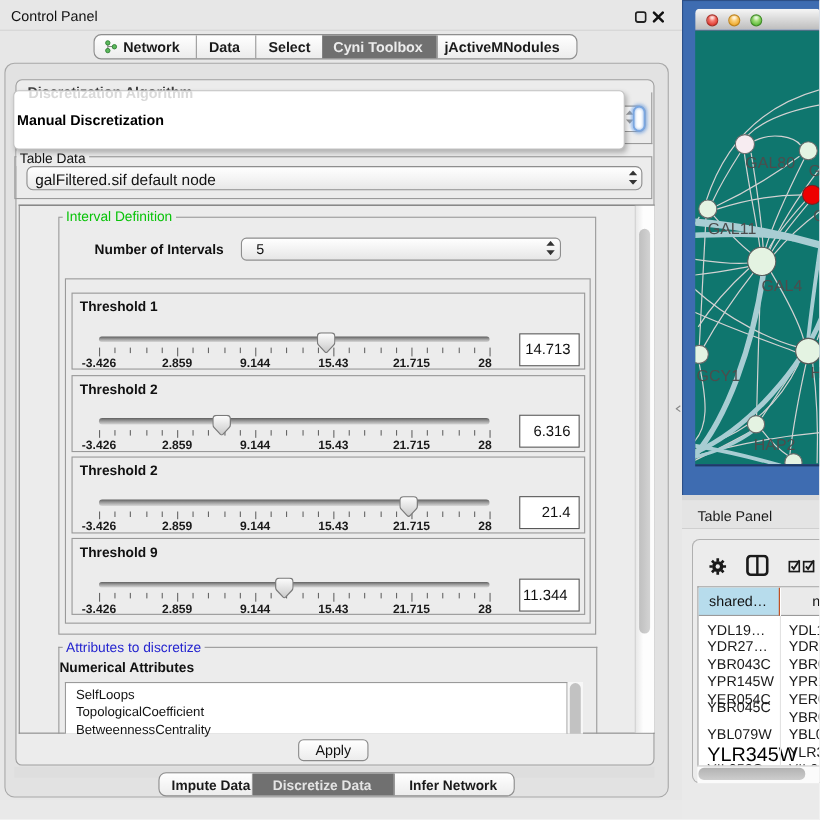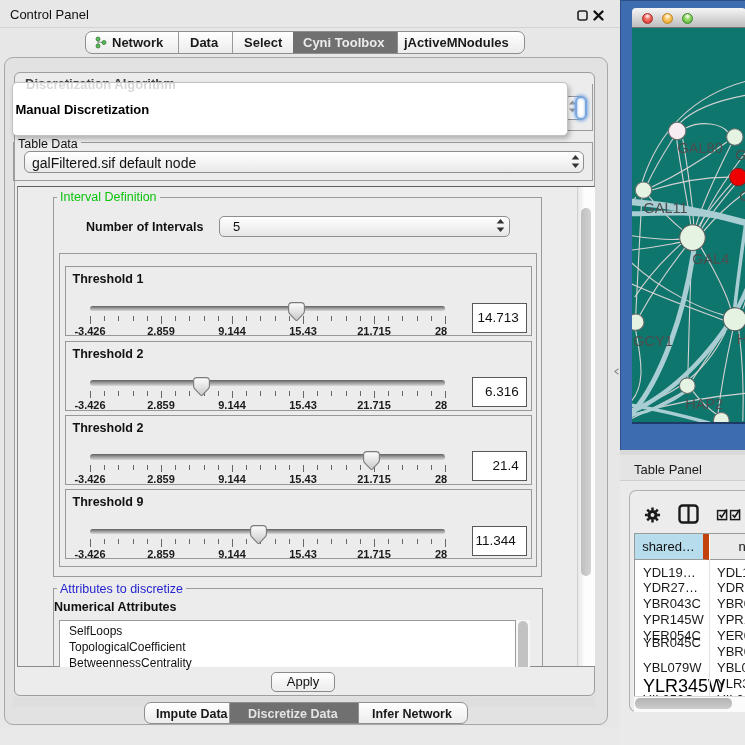--- a/index.html
+++ b/index.html
@@ -358,21 +358,21 @@
     </svg>
 <svg class="abs" style="left:715.5px;top:507.5px;overflow:visible" width="12" height="12" viewBox="0 0 12 12">
       <rect x="1.6" y="2.6" width="9" height="9" fill="none" stroke="#1a1a1a" stroke-width="1.5"></rect>
       <path d="M3.6,6.8 L5.6,9.2 L10.8,1.4" fill="none" stroke="#1a1a1a" stroke-width="1.7"></path>
     </svg>
 <svg class="abs" style="left:728.7px;top:507.5px;overflow:visible" width="12" height="12" viewBox="0 0 12 12">
       <rect x="1.6" y="2.6" width="9" height="9" fill="none" stroke="#1a1a1a" stroke-width="1.5"></rect>
       <path d="M3.6,6.8 L5.6,9.2 L10.8,1.4" fill="none" stroke="#1a1a1a" stroke-width="1.7"></path>
     </svg>
 <div class="abs" style="left:633.5px;top:533px;width:111.5px;height:163.5px;background:#fff;border:1px solid #9a9a9a;border-right:none;overflow:hidden">
-<div style="position:absolute;left:0;top:0;width:74px;height:26px;background:#b7dcec;border-right:6px solid #c2410c;border-bottom:1px solid #9a9a9a;text-align:center;font-size:13px;color:#111;line-height:26px">shared…</div>
+<div style="position:absolute;left:0;top:0;width:74px;height:26px;background:#b7dcec;border-right:1px solid #c2410c;border-bottom:1px solid #9a9a9a;text-align:center;font-size:13px;color:#111;line-height:26px">shared…</div>
 <div style="position:absolute;left:75px;top:0;width:37px;height:26px;background:#eaeaea;border-bottom:1px solid #9a9a9a;font-size:13px;color:#111;line-height:26px;padding-left:29px">n</div>
 <div style="position:absolute;left:8.5px;top:30.5px;font-size:13px;color:#1a1a1a;white-space:nowrap">YDL19…</div>
 <div style="position:absolute;left:82.5px;top:30.5px;font-size:13px;color:#1a1a1a;white-space:nowrap">YDL1</div>
 <div style="position:absolute;left:8.5px;top:46.4px;font-size:13px;color:#1a1a1a;white-space:nowrap">YDR27…</div>
 <div style="position:absolute;left:82.5px;top:46.4px;font-size:13px;color:#1a1a1a;white-space:nowrap">YDR2</div>
 <div style="position:absolute;left:8.5px;top:62.3px;font-size:13px;color:#1a1a1a;white-space:nowrap">YBR043C</div>
 <div style="position:absolute;left:82.5px;top:62.3px;font-size:13px;color:#1a1a1a;white-space:nowrap">YBR0</div>
 <div style="position:absolute;left:8.5px;top:78.2px;font-size:13px;color:#1a1a1a;white-space:nowrap">YPR145W</div>
 <div style="position:absolute;left:82.5px;top:78.2px;font-size:13px;color:#1a1a1a;white-space:nowrap">YPR1</div>
 <div style="position:absolute;left:8.5px;top:94.10000000000001px;font-size:13px;color:#1a1a1a;white-space:nowrap">YER054C</div>

